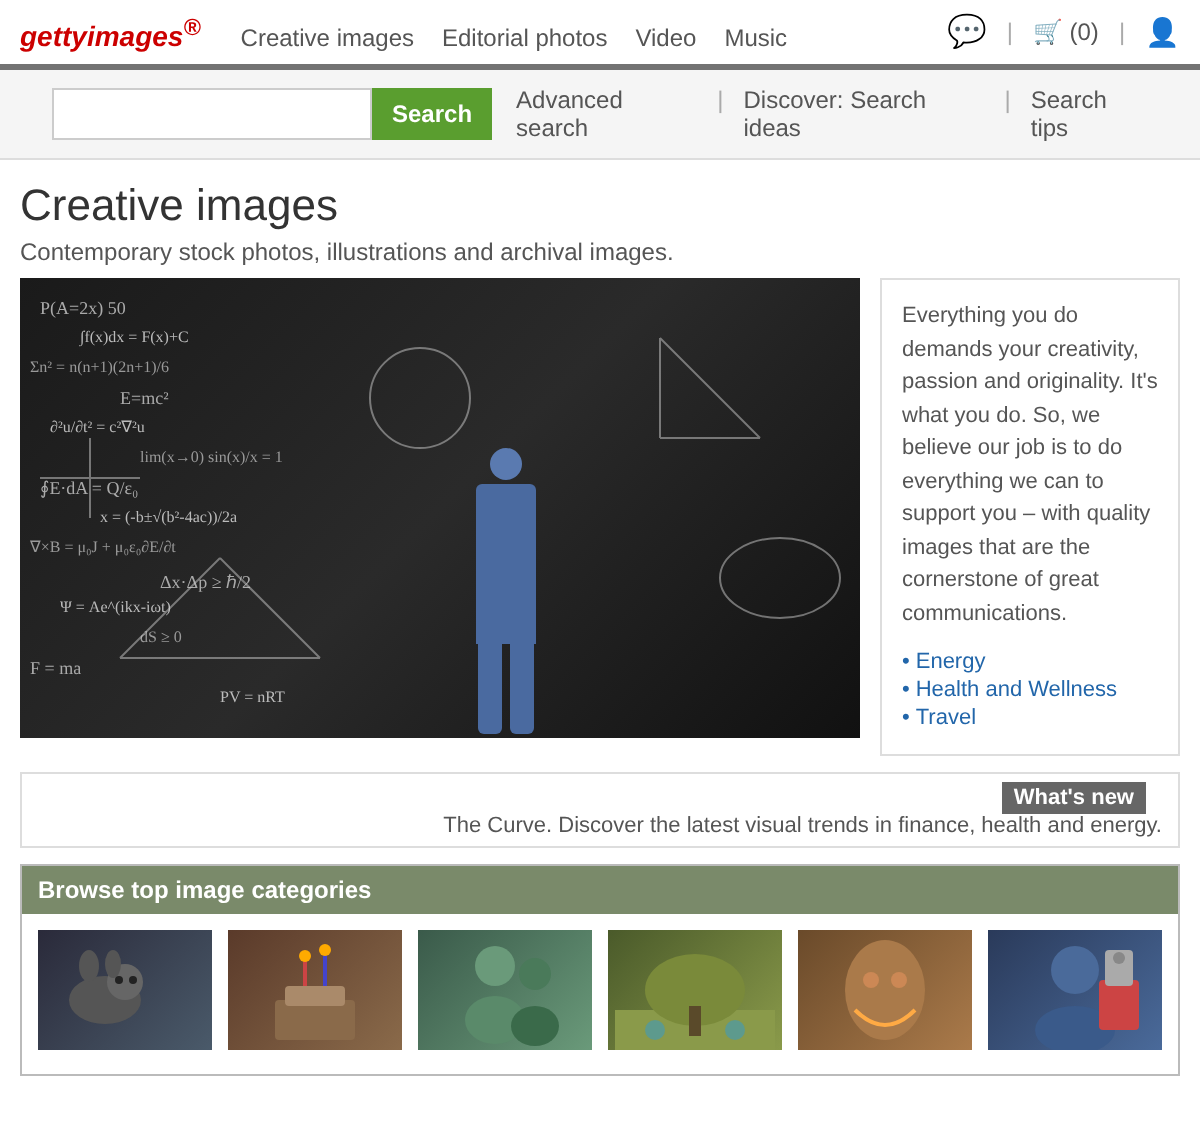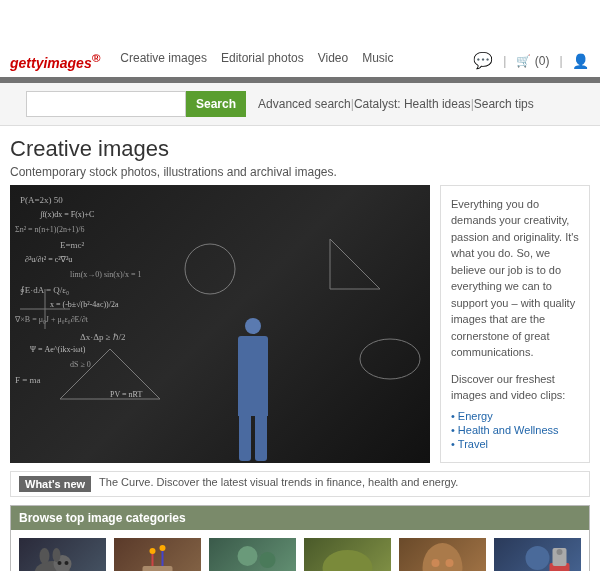--- a/index.html
+++ b/index.html
@@ -1,56 +1,56 @@
 <!DOCTYPE html>
 <html><head>
   <meta charset="utf-8">
   <style>
     * { margin: 0; padding: 0; box-sizing: border-box; }
     body { font-family: Arial, sans-serif; font-size: 12px; color: #333; background: #fff; width: 600px; }
 
     
-    #header { display: flex; align-items: flex-start; padding: 6px 10px; border-bottom: 6px solid #737373; background: #fff; margin-top: 45px; }
+    #header { display: flex; align-items: flex-end; padding: 6px 10px; border-bottom: 3px solid #737373; background: #fff; }
     #logo { font-size: 14px; font-weight: bold; color: #333; margin-right: 20px; font-style: italic; }
     #logo span { color: #c00; }
     #main-nav { display: flex; gap: 14px; font-size: 12px; color: #555; }
     #main-nav a { text-decoration: none; color: #555; cursor: pointer; }
     #header-right { margin-left: auto; display: flex; align-items: center; gap: 10px; }
     .chat-icon { color: #5c5; font-size: 16px; }
     .cart-icon { font-size: 12px; color: #555; }
     .user-icon { font-size: 14px; color: #555; }
 
     
     #search-bar { display: flex; align-items: center; padding: 8px 26px; background: #f5f5f5; border-bottom: 1px solid #ddd; }
     #search-input { width: 160px; height: 26px; border: 1px solid #ccc; padding: 0 6px; font-size: 12px; outline: none; }
     #search-btn { background: #5a9e2f; color: #fff; border: none; padding: 0 10px; height: 26px; font-size: 12px; font-weight: bold; cursor: pointer; margin-right: 12px; }
-    #search-links { display: flex; gap: 0; font-size: 12px; color: #555; }
+    #search-links { display: flex; gap: 10px; font-size: 12px; color: #555; }
     #search-links a { text-decoration: none; color: #555; cursor: pointer; }
     #search-links span { color: #aaa; }
 
     
     #page-title-section { padding: 10px 10px 6px 10px; }
     #page-title { font-size: 22px; font-weight: normal; color: #333; margin-bottom: 3px; }
     #page-subtitle { font-size: 12px; color: #555; }
 
     
     #main-content { display: flex; padding: 0 10px 8px 10px; gap: 10px; }
-    #hero-image { flex: 0 0 420px; height: 278px; background: #3b82f6; position: relative; overflow: hidden; }
+    #hero-image { flex: 0 0 420px; height: 230px; background: #3b82f6; position: relative; overflow: hidden; }
     #hero-img-inner { width: 100%; height: 100%; background: linear-gradient(135deg, #1a1a1a 0%, #2a2a2a 50%, #111 100%); position: relative; display: flex; align-items: center; justify-content: center; }
 
     #sidebar { flex: 1; border: 1px solid #ddd; padding: 10px; font-size: 11px; }
     #sidebar h3 { font-size: 12px; font-weight: bold; margin-bottom: 6px; color: #333; }
     #sidebar p { color: #555; line-height: 1.5; margin-bottom: 10px; font-size: 11px; }
     #sidebar .highlights-title { font-weight: bold; font-size: 12px; color: #333; margin-bottom: 4px; }
     #sidebar .highlights-text { color: #555; font-size: 11px; line-height: 1.5; margin-bottom: 6px; }
     #sidebar .links a { display: block; color: #2266aa; text-decoration: none; font-size: 11px; margin-bottom: 2px; }
     #sidebar .links a::before { content: '•'; color: #2266aa; margin-right: 3px; }
 
     
-    #whats-new { display: flex; align-items: flex-start; margin: 0 10px 8px 10px; border: 1px solid #ddd; padding: 4px 8px; font-size: 11px; }
+    #whats-new { display: flex; align-items: flex-end; margin: 0 10px 8px 10px; border: 1px solid #ddd; padding: 4px 8px; font-size: 11px; flex-direction: column; }
     #whats-new-label { background: #666; color: #fff; padding: 2px 6px; font-size: 11px; margin-right: 8px; font-weight: bold; }
     #whats-new-text { color: #555; }
 
     
     #browse-section { margin: 0 10px; border: 1px solid #bbb; }
     #browse-title { background: #7a8a6a; color: #fff; padding: 5px 8px; font-size: 12px; font-weight: bold; }
     #categories-grid { display: flex; padding: 8px; gap: 8px; flex-wrap: nowrap; overflow: hidden; }
     .cat-item { flex: 1; min-width: 0; }
     .cat-thumb { width: 100%; height: 60px; background: #888; margin-bottom: 4px; overflow: hidden; position: relative; }
     .cat-thumb-animals { background: linear-gradient(135deg, #2a2a3a, #4a5a6a); }
@@ -84,21 +84,21 @@
     <span class="user-icon">👤</span>
   </div>
 </div>
 
 <div id="search-bar">
   <input id="search-input" type="text" placeholder="" style="">
   <button id="search-btn">Search</button>
   <div id="search-links">
     <a>Advanced search</a>
     <span>|</span>
-    <a>Catalyst: Health ideas</a>
+    <a>Discover: Search ideas</a>
     <span>|</span>
     <a>Search tips</a>
   </div>
 </div>
 
 <div id="page-title-section">
   <h1 id="page-title">Creative images</h1>
   <p id="page-subtitle">Contemporary stock photos, illustrations and archival images.</p>
 </div>
 
@@ -143,21 +143,20 @@
             <div style="width:12px;height:45px;background:#4a6aa0;border-radius:0 0 3px 3px;"></div>
             <div style="width:12px;height:45px;background:#4a6aa0;border-radius:0 0 3px 3px;"></div>
           </div>
         </div>
       </div>
     </div>
   </div>
 
   <div id="sidebar">
     <p>Everything you do demands your creativity, passion and originality. It's what you do. So, we believe our job is to do everything we can to support you – with quality images that are the cornerstone of great communications.</p>
-    <div class="highlights-text">Discover our freshest images and video clips:</div>
     <div class="links">
       <a>Energy</a>
       <a>Health and Wellness</a>
       <a>Travel</a>
     </div>
   </div>
 </div>
 
 <div id="whats-new">
   <span id="whats-new-label">What's new</span>

